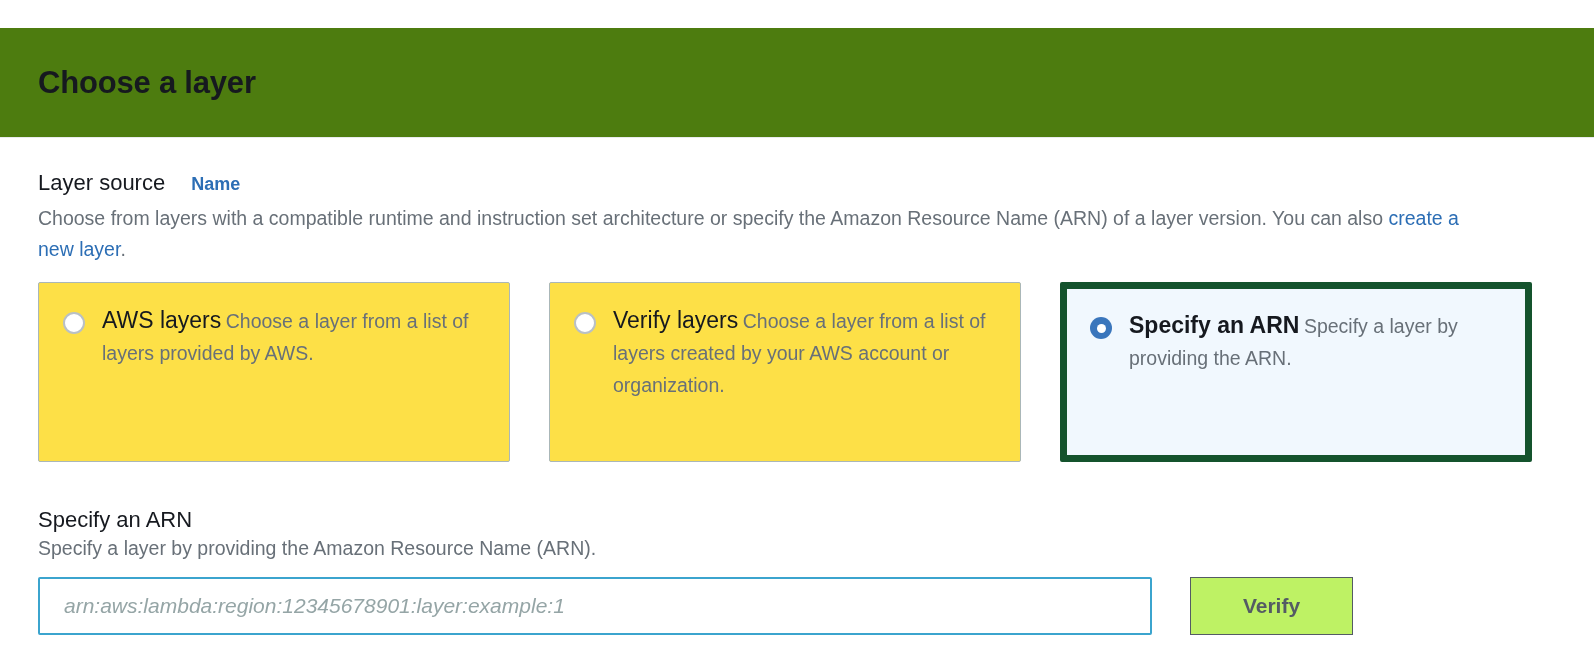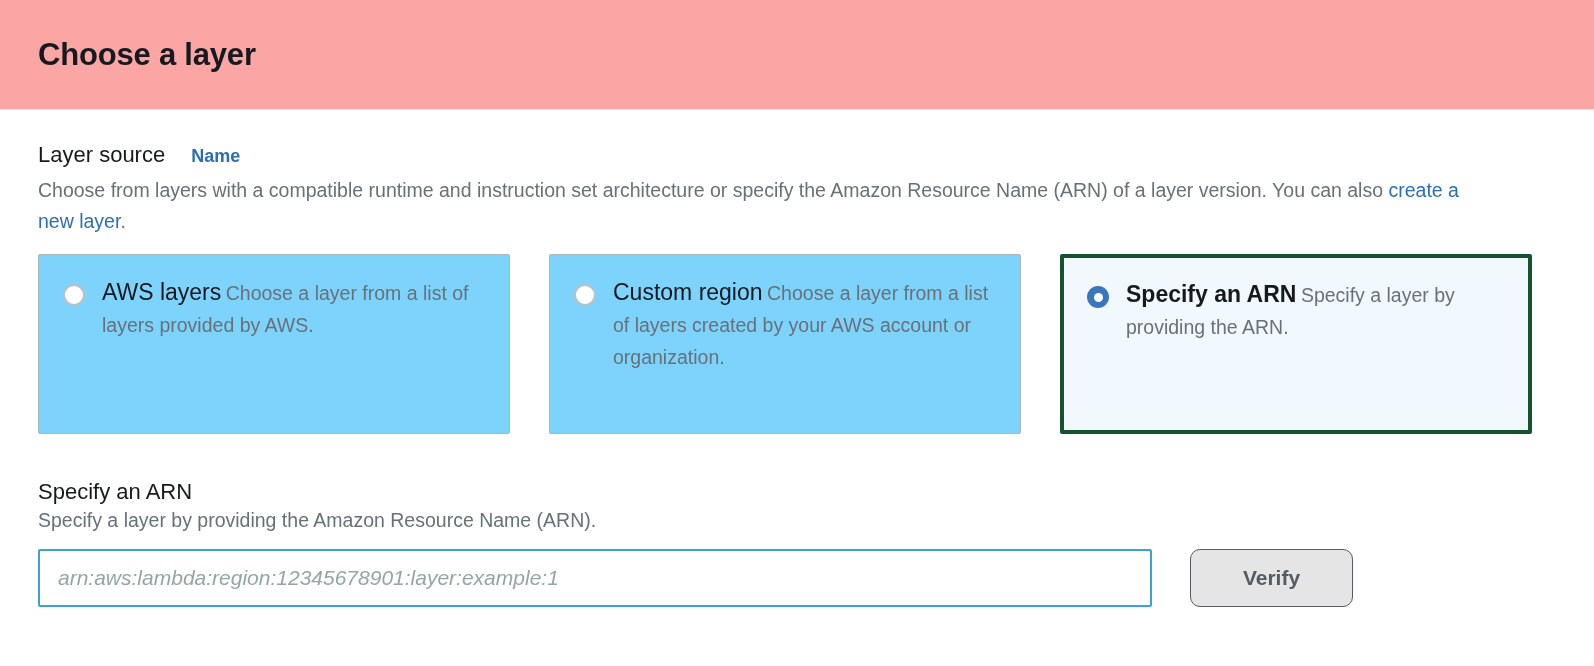--- a/index.html
+++ b/index.html
@@ -19,26 +19,27 @@
     width: 1594px;
     height: 666px;
     background: #ffffff;
     position: relative;
     box-sizing: border-box;
   }
 
   
   .modal-header {
     height: 110px;
-    background: #fca5a5;
+    background: #4d7c0f;
     border-bottom: 1px solid #e9ebed;
     box-sizing: border-box;
     display: flex;
     align-items: center;
     padding: 0 38px;
+    margin-top: 28px;
   }
   .modal-title {
     font-size: 31px;
     font-weight: bold;
     color: #16191f;
     letter-spacing: -0.2px;
   }
 
   
   .modal-body {
@@ -81,28 +82,28 @@
     display: flex;
     gap: 39px;
     margin-top: 17px;
   }
   .radio-card {
     width: 472px;
     min-height: 180px;
     box-sizing: border-box;
     border: 1px solid #aab7b8;
     border-radius: 2px;
-    background: #7dd3fc;
+    background: #fde047;
     padding: 22px 24px 20px 24px;
     display: flex;
     gap: 17px;
     cursor: pointer;
   }
   .radio-card.selected {
-    border: 4px solid #14532d;
+    border: 7px solid #14532d;
     background: #f1f8fe;
     padding: 21px 23px 19px 23px;
   }
 
   .radio-outer {
     width: 22px;
     height: 22px;
     border-radius: 50%;
     border: 2px solid #b9c0c6;
     box-sizing: border-box;
@@ -165,36 +166,36 @@
   .arn-input {
     width: 1114px;
     height: 58px;
     box-sizing: border-box;
     border: 2px solid #3ba4ce;
     border-radius: 2px;
     background: #ffffff;
     font-family: "Liberation Sans", sans-serif;
     font-size: 21px;
     color: #16191f;
-    padding: 0 18px;
+    padding: 0 24px;
     outline: none;
   }
   .arn-input::placeholder {
     color: #95a5a6;
     font-style: italic;
     opacity: 1;
   }
 
   .verify-button {
     width: 163px;
     height: 58px;
     box-sizing: border-box;
     border: 1px solid #545b64;
-    border-radius: 10px;
-    background: #e5e5e5;
+    border-radius: 0;
+    background: #bef264;
     color: #545b64;
     font-family: "Liberation Sans", sans-serif;
     font-size: 21px;
     font-weight: bold;
     cursor: pointer;
   }
 </style>
 </head>
 <body>
 
@@ -221,21 +222,21 @@
         <span class="radio-outer"></span>
         <span class="card-text">
           <span class="card-title">AWS layers</span>
           <span class="card-desc">Choose a layer from a list of layers provided by AWS.</span>
         </span>
       </div>
 
       <div class="radio-card">
         <span class="radio-outer"></span>
         <span class="card-text">
-          <span class="card-title">Custom region</span>
+          <span class="card-title">Verify layers</span>
           <span class="card-desc">Choose a layer from a list of layers created by your AWS account or organization.</span>
         </span>
       </div>
 
       <div class="radio-card selected">
         <span class="radio-outer"></span>
         <span class="card-text">
           <span class="card-title">Specify an ARN</span>
           <span class="card-desc">Specify a layer by providing the ARN.</span>
         </span>

